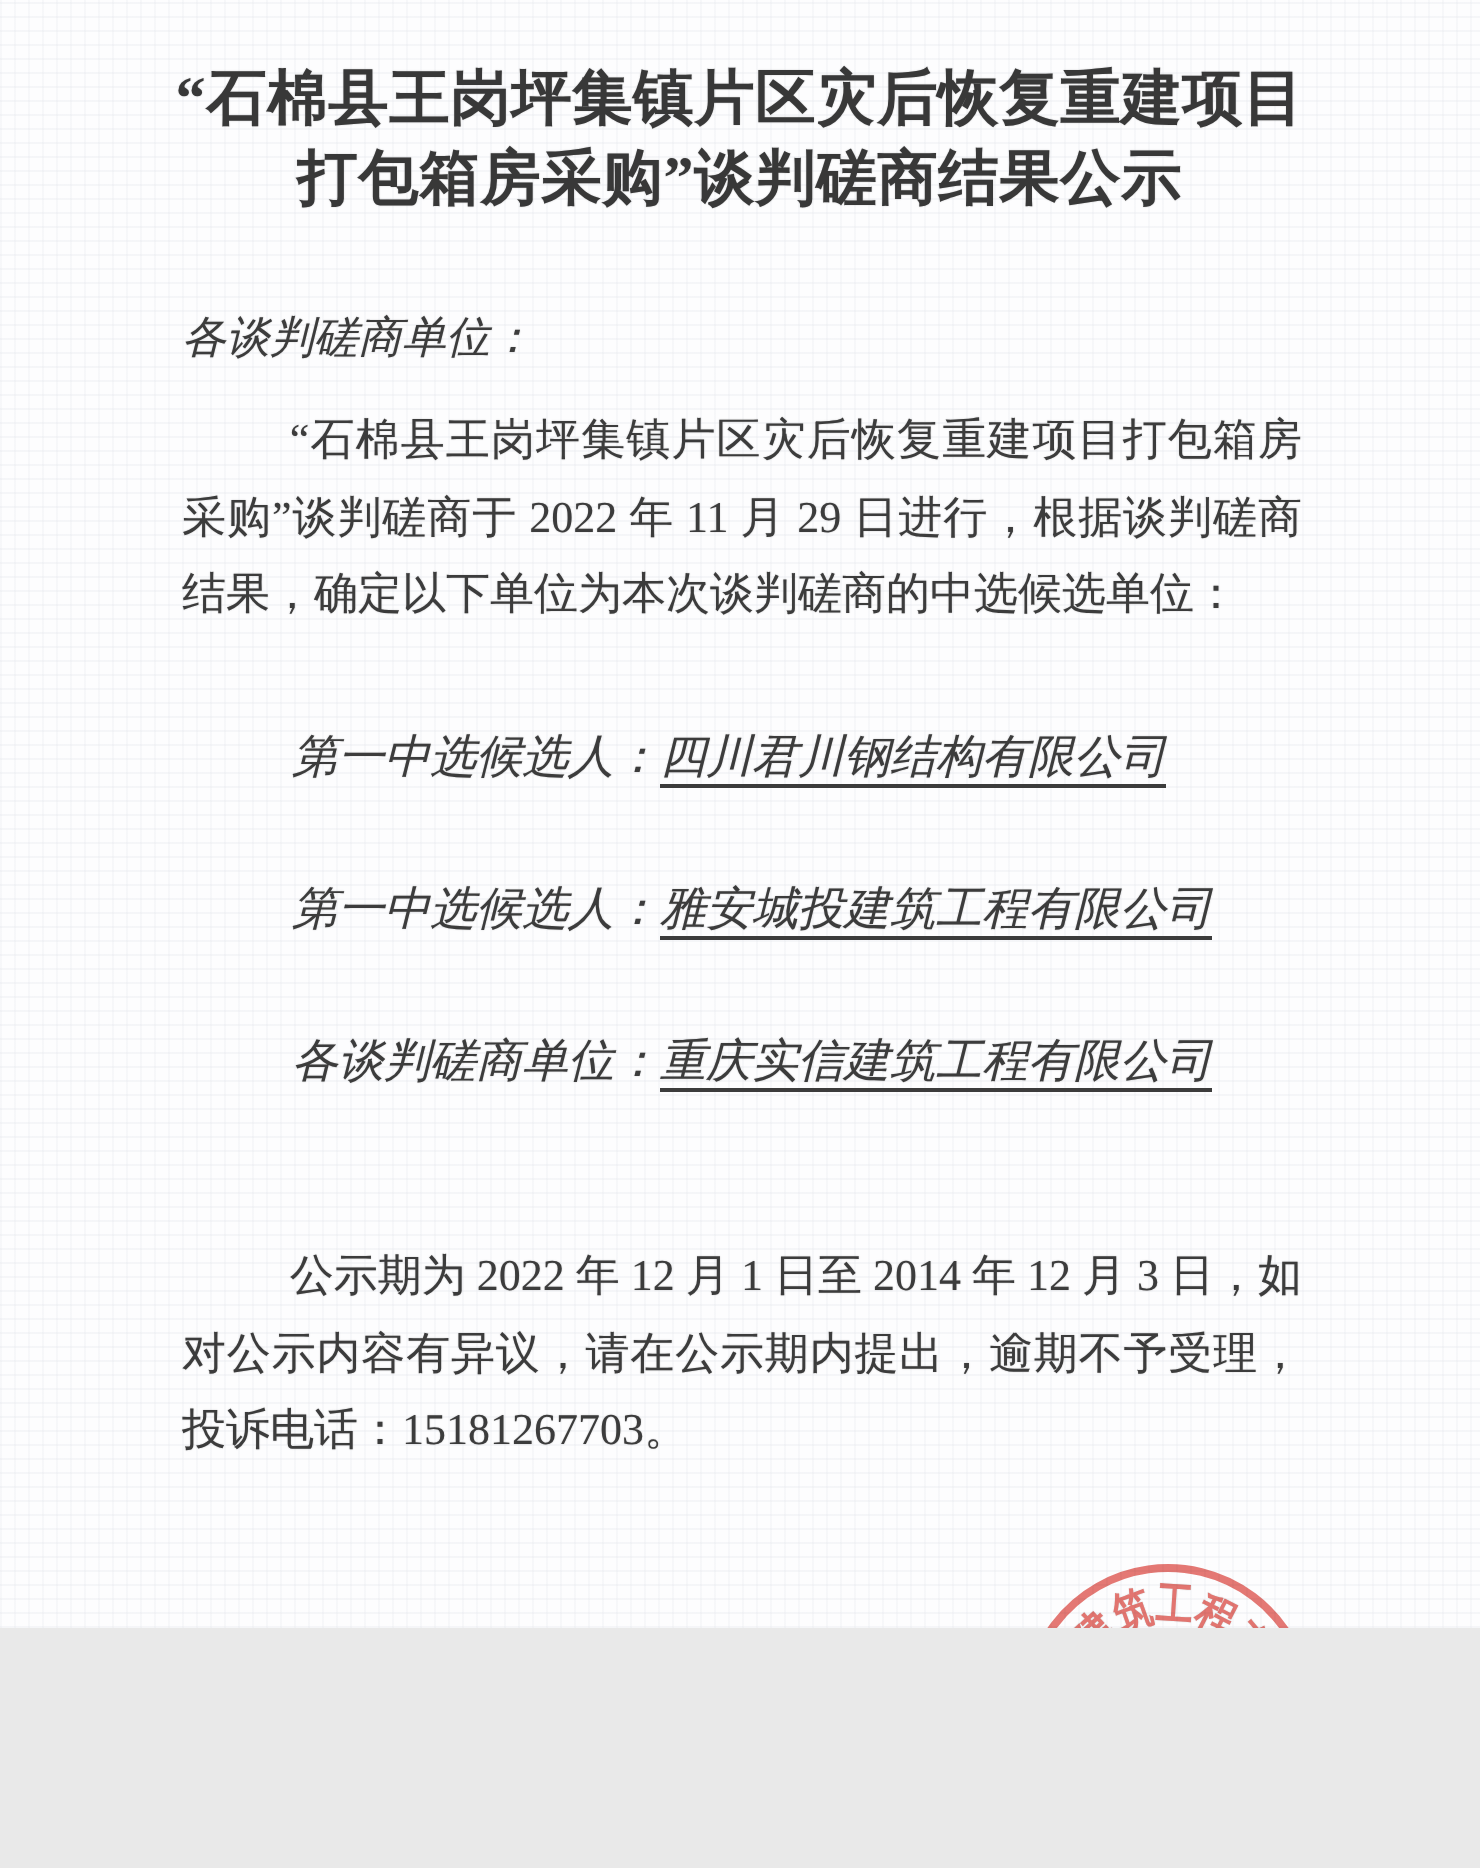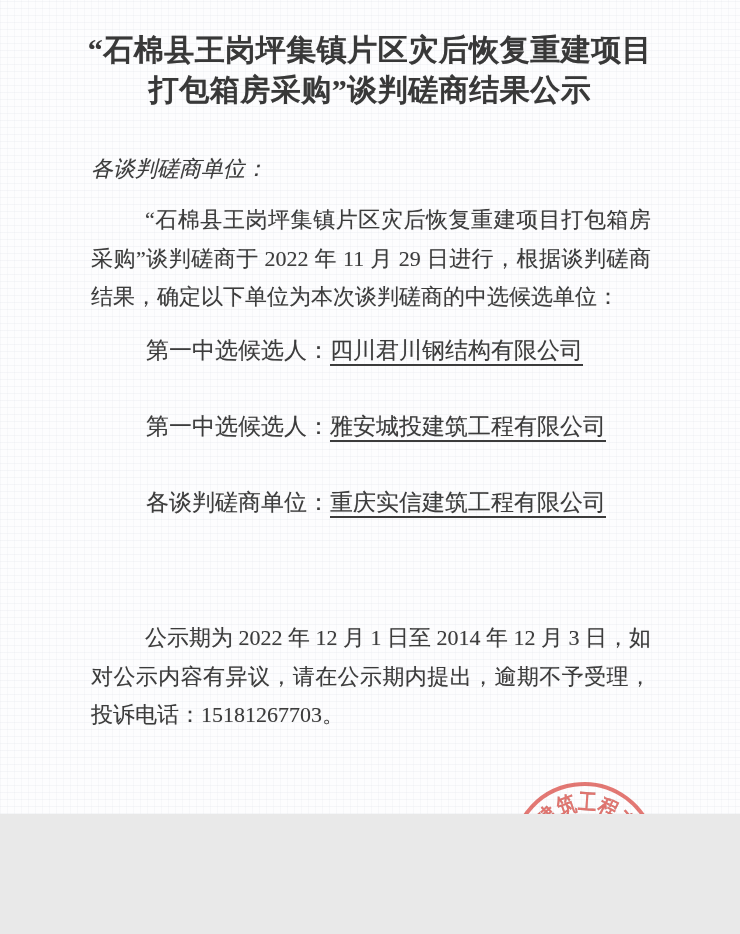--- a/index.html
+++ b/index.html
@@ -33,21 +33,21 @@
   }
   .para{
     position:absolute;left:91px;width:560px;
     font-size:22px;line-height:38.5px;
     text-align:justify;
     text-indent:2.45em;
   }
   .intro{top:189px;margin-top:12px;}
   .notice{top:619px;}
   .candidates{
-    position:absolute;top:335px;left:146px;
+    position:absolute;top:363px;left:146px;font-style:italic;
   }
   .candidate-row{
     font-size:23px;line-height:32px;
     margin-bottom:44px;
     white-space:nowrap;
   }
   .candidate-company{
     text-decoration:underline;
     text-decoration-thickness:1.5px;
     text-underline-offset:6px;

